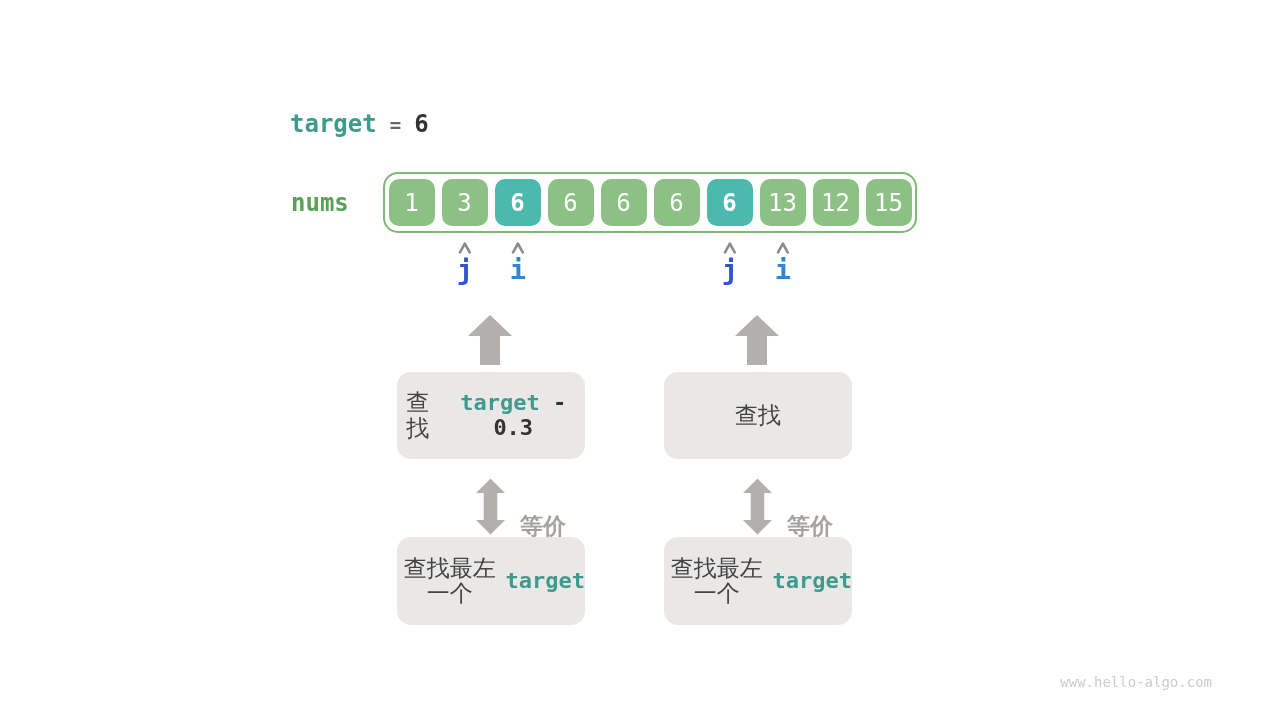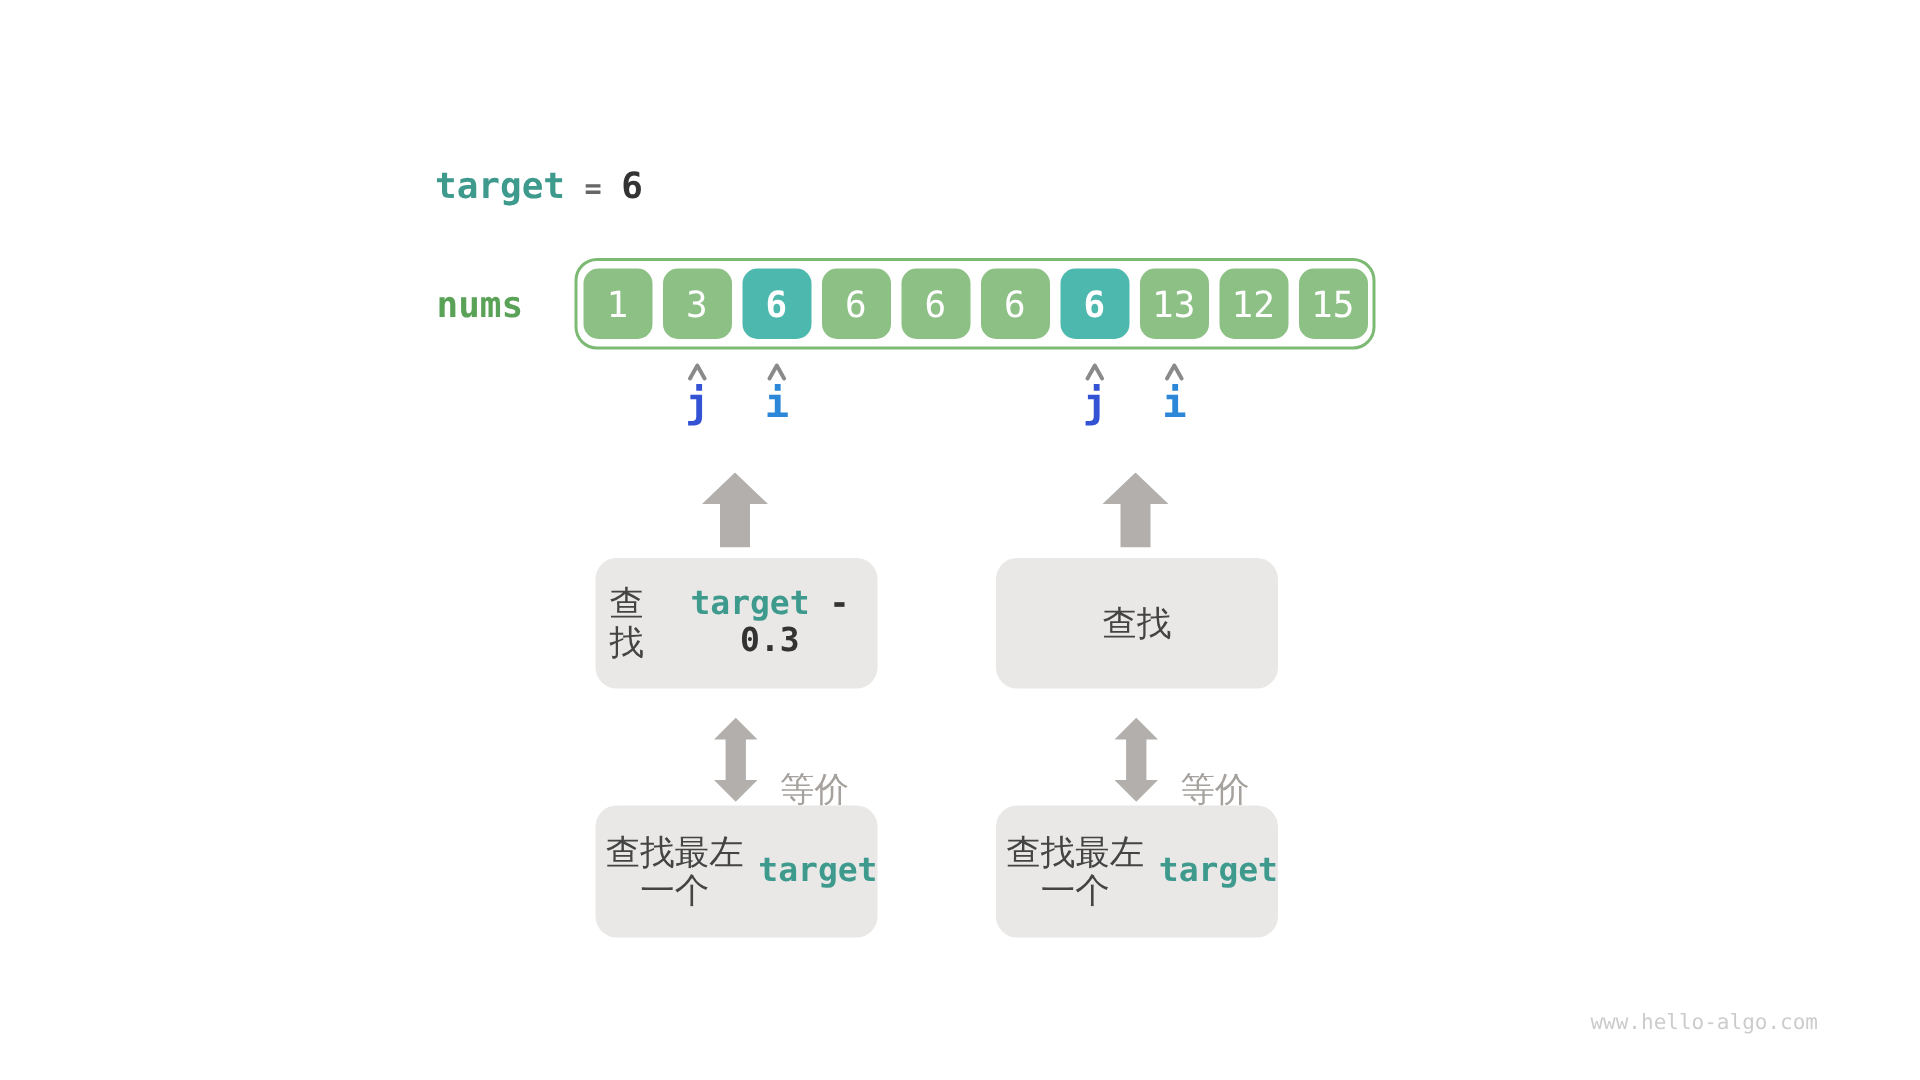--- a/index.html
+++ b/index.html
@@ -62,21 +62,21 @@
 
   
   .up-arrow { position:absolute; top:315px; width:44px; height:50px; fill:var(--arrow-gray,#b2afac); }
   .up-arrow.pos-left  { left:468px; }
   .up-arrow.pos-right { left:735px; }
 
   .equiv { position:absolute; top:470px; display:flex; align-items:center; gap:15px; }
   .equiv.pos-left  { left:476px; }
   .equiv.pos-right { left:743px; }
   .dbl-arrow { width:29px; height:57px; fill:var(--arrow-gray,#b2afac); }
-  .equiv-label { font-weight:400; font-size:23px; color:var(--equiv-text-gray,#a5a19d);margin-top:41px; }
+  .equiv-label { font-weight:700; font-size:23px; color:var(--equiv-text-gray,#a5a19d);margin-top:41px; }
 
   
   .flow-box {
     position:absolute; width:188px; box-sizing:border-box;
     background:var(--box-background,#e9e8e7); border-radius:14px;
     display:flex; flex-direction:row; align-items:center; justify-content:center;
     gap:3px; text-align:center;
   }
   .flow-box.mid    { top:372px; height:87px; }
   .flow-box.bottom { top:537px; height:88px; }

